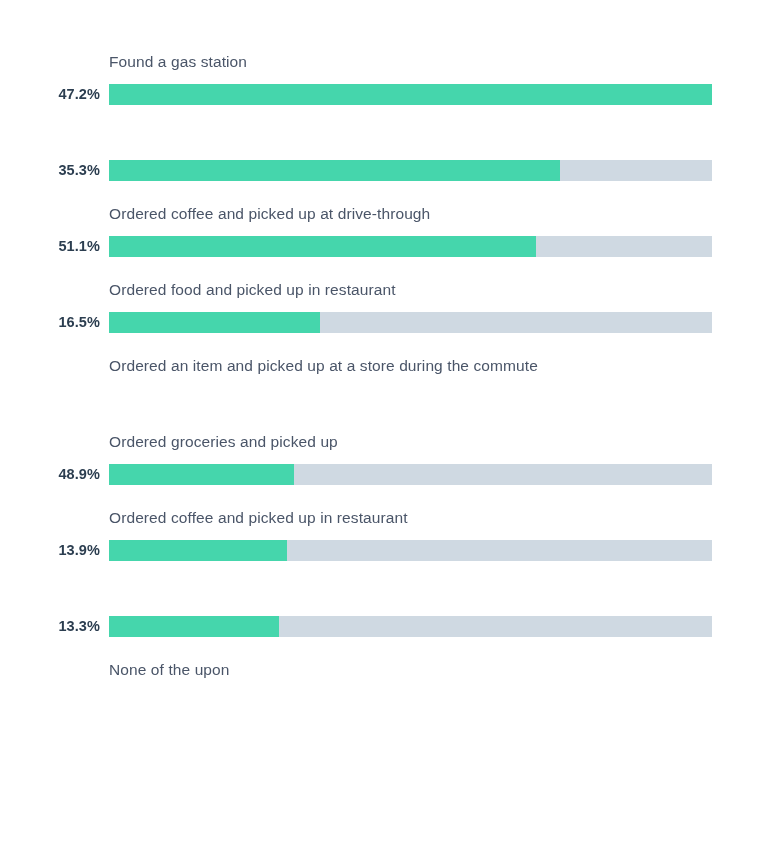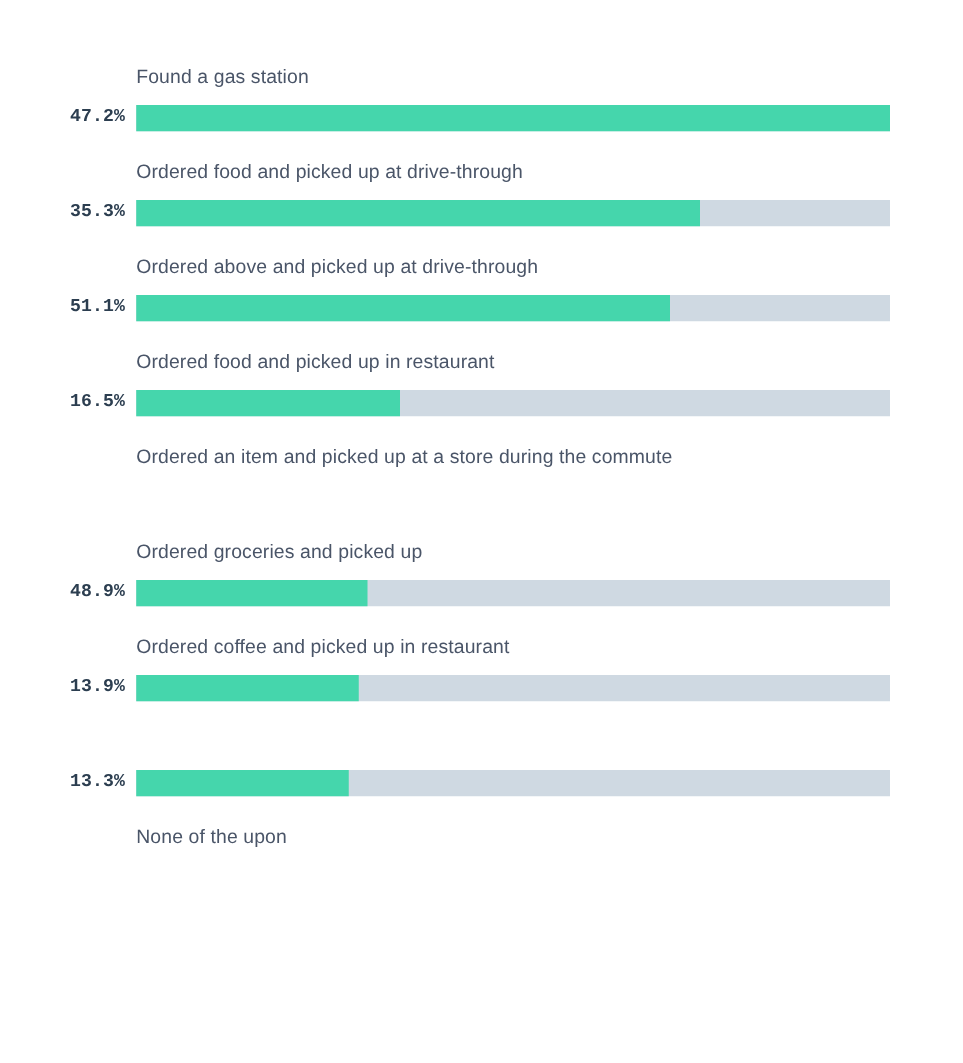--- a/index.html
+++ b/index.html
@@ -38,21 +38,20 @@
     white-space: nowrap;
     letter-spacing: 0.1px;
   }
 
   .row-bar-line {
     position: absolute;
     left: 0;
     top: 39px;
     width: 736px;
     height: 22px;
-    font-family: Liberation Mono, monospace;
   }
 
   .row-value {
     position: absolute;
     left: 0;
     top: 0;
     width: 100px;
     height: 22px;
     line-height: 22px;
     text-align: right;
@@ -89,31 +88,30 @@
     <div class="row-label">Found a gas station</div>
     <div class="row-bar-line">
       <div class="row-value">47.2%</div>
       <div class="track">
         <div class="fill" style="width: 100%;"></div>
       </div>
     </div>
   </div>
 
   <div class="row">
-    <div class="row-label">Ordered food and picked up at drive-through</div>
     <div class="row-bar-line">
       <div class="row-value">35.3%</div>
       <div class="track">
         <div class="fill" style="width: 74.7881%;"></div>
       </div>
     </div>
   </div>
 
   <div class="row">
-    <div class="row-label">Ordered above and picked up at drive-through</div>
+    <div class="row-label">Ordered coffee and picked up at drive-through</div>
     <div class="row-bar-line">
       <div class="row-value">51.1%</div>
       <div class="track">
         <div class="fill" style="width: 70.7627%;"></div>
       </div>
     </div>
   </div>
 
   <div class="row">
     <div class="row-label">Ordered food and picked up in restaurant</div>

